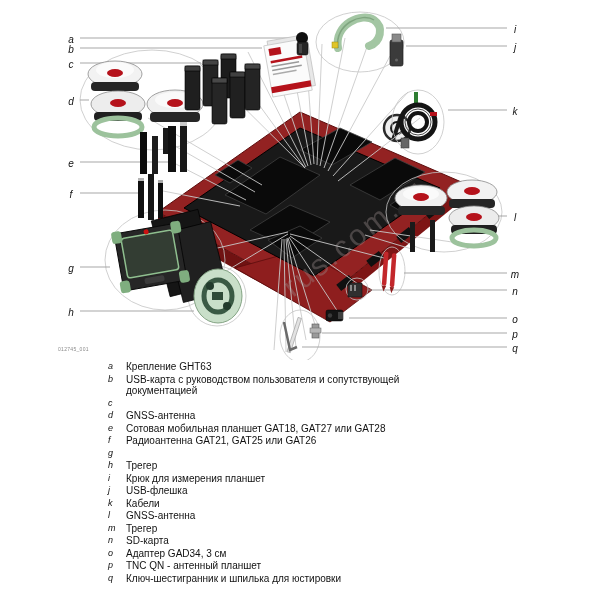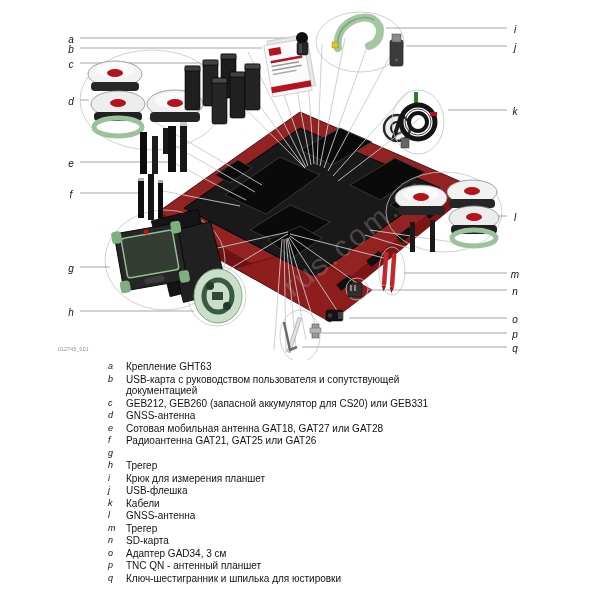--- a/index.html
+++ b/index.html
@@ -326,29 +326,28 @@
     <div class="legend-row">
       <span class="legend-letter">a</span>
       <span class="legend-text">Крепление GHT63</span>
     </div>
     <div class="legend-row">
       <span class="legend-letter">b</span>
       <span class="legend-text">USB-карта с руководством пользователя и сопутствующей документацией</span>
     </div>
     <div class="legend-row">
       <span class="legend-letter">c</span>
-      <span class="legend-text">GEB212, GEB260 (запасной аккумулятор для CS20) или GEB331</span>
     </div>
     <div class="legend-row">
       <span class="legend-letter">d</span>
       <span class="legend-text">GNSS-антенна</span>
     </div>
     <div class="legend-row">
       <span class="legend-letter">e</span>
-      <span class="legend-text">Сотовая мобильная антенна GAT18, GAT27 или GAT28</span>
+      <span class="legend-text">Сотовая мобильная планшет GAT18, GAT27 или GAT28</span>
     </div>
     <div class="legend-row">
       <span class="legend-letter">f</span>
       <span class="legend-text">Радиоантенна GAT21, GAT25 или GAT26</span>
     </div>
     <div class="legend-row">
       <span class="legend-letter">g</span>
     </div>
     <div class="legend-row">
       <span class="legend-letter">h</span>

